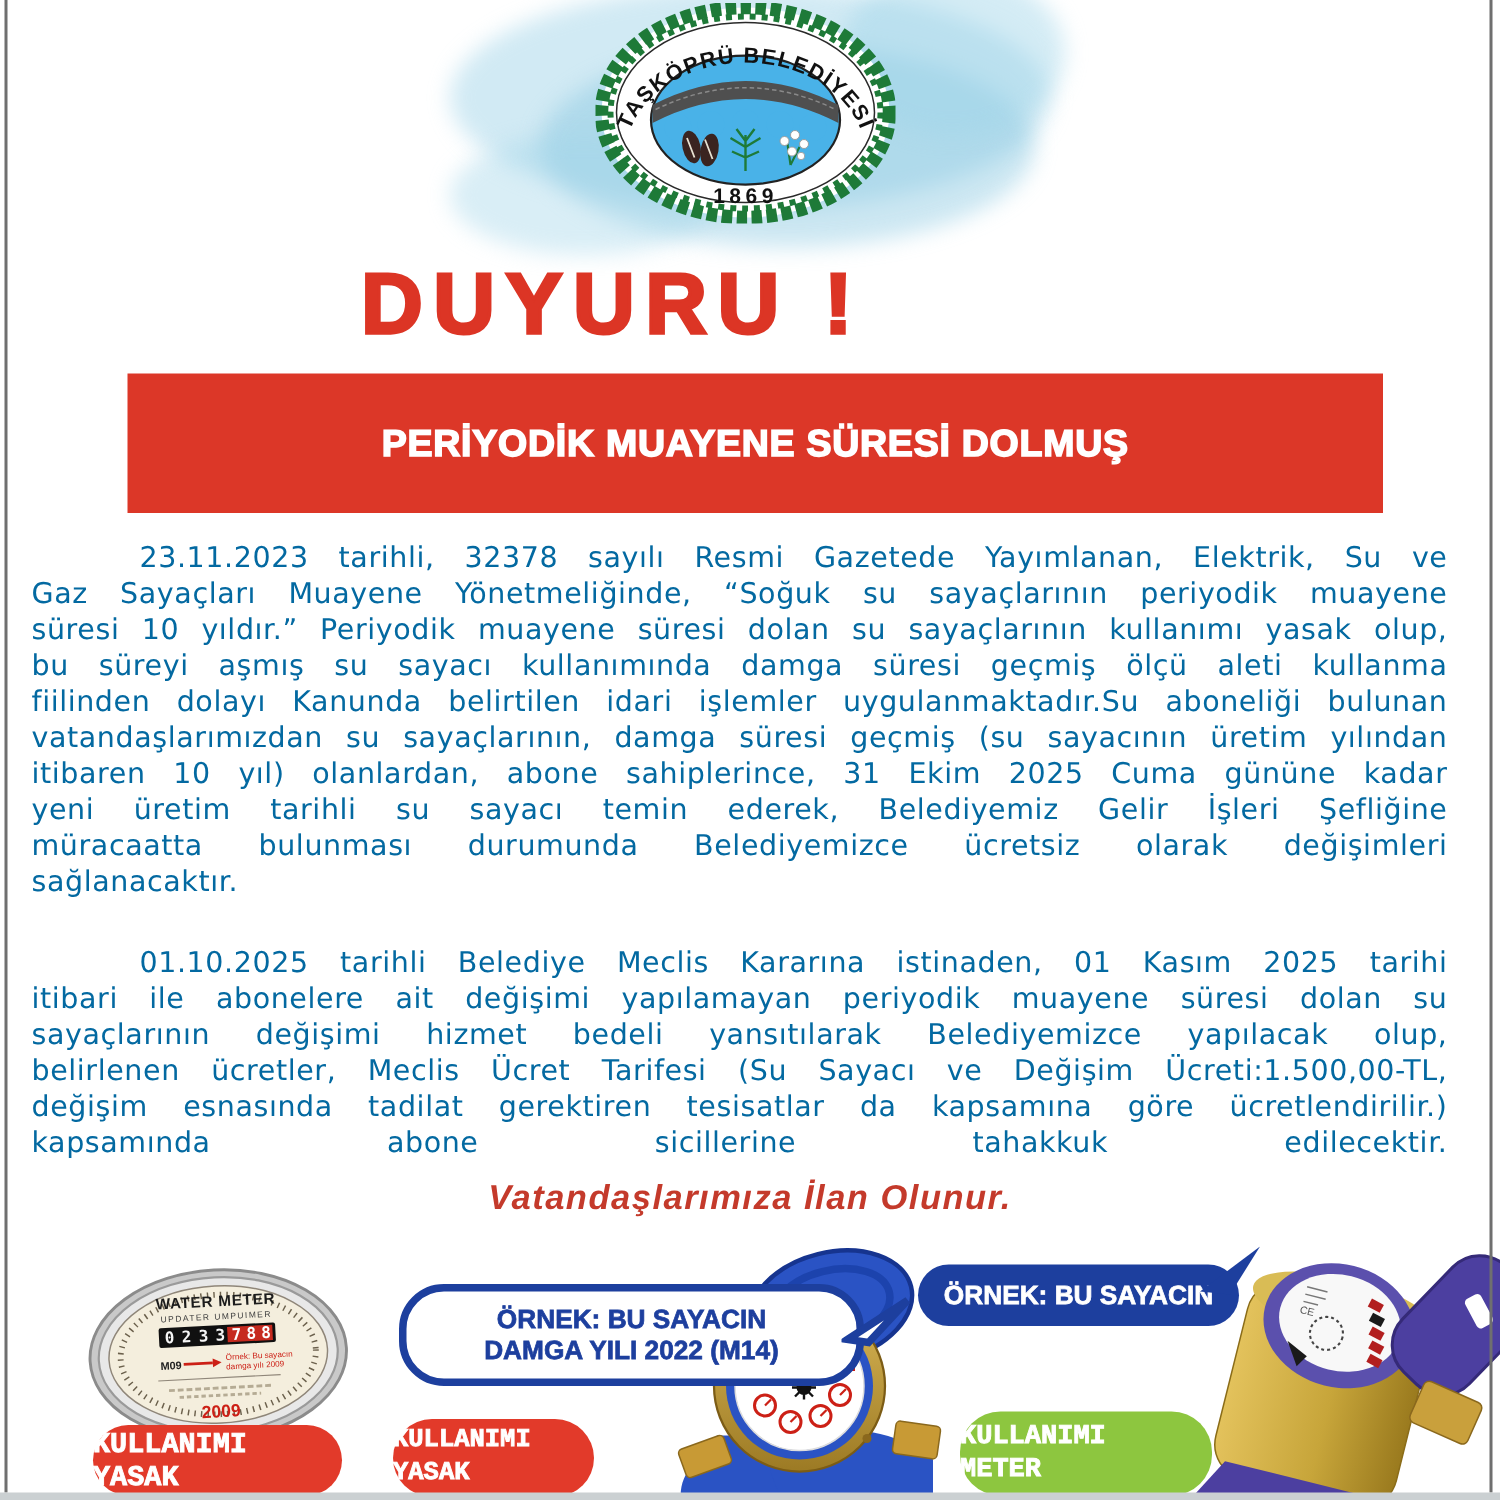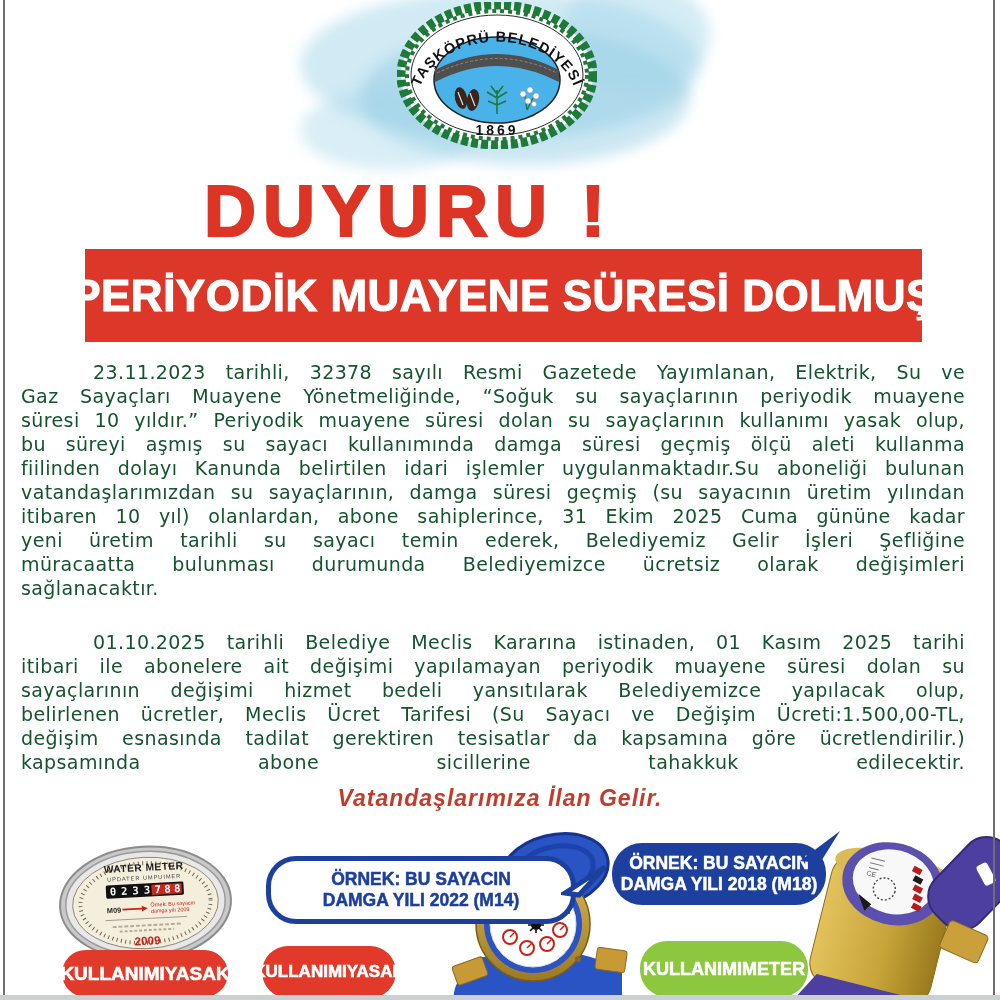--- a/index.html
+++ b/index.html
@@ -12,29 +12,29 @@
   
   .wc{position:absolute;filter:blur(7px);border-radius:50%;}
   .wc1{left:300px;top:-10px;width:400px;height:150px;background:rgba(146,204,228,.42);}
   .wc2{left:360px;top:30px;width:330px;height:135px;background:rgba(120,192,222,.38);}
   .wc3{left:560px;top:-20px;width:150px;height:110px;background:rgba(160,212,232,.45);}
   .wc4{left:300px;top:90px;width:180px;height:80px;background:rgba(160,212,232,.40);}
   
   #logo{position:absolute;left:397px;top:2px;width:200px;height:147px;z-index:2;}
   
   .title{position:absolute;left:0;top:170px;width:816px;text-align:center;
-         font-size:72px;font-weight:700;letter-spacing:7px;color:#dc3525;
+         font-size:57px;font-weight:700;letter-spacing:7px;color:#dc3525;
          -webkit-text-stroke:2.2px #dc3525;z-index:2;}
   
   .banner{position:absolute;left:85px;top:249px;width:837px;height:93px;background:#dc3728;
           display:flex;flex-direction:column;justify-content:center;align-items:center;z-index:2;}
-  .banner div{color:#fff;font-size:44px;font-weight:700;letter-spacing:.5px;line-height:42px;
+  .banner div{color:#fff;font-size:25px;font-weight:700;letter-spacing:.5px;line-height:42px;
           -webkit-text-stroke:1.1px #fff;white-space:nowrap;}
   
-  .bodytext{position:absolute;left:21px;top:360px;width:944px;color:#14532d;
+  .bodytext{position:absolute;left:21px;top:360px;width:944px;color:#0369a1;
             font-family:"DejaVu Sans",sans-serif;font-size:19px;line-height:24px;
             letter-spacing:.4px;word-spacing:8px;text-align:justify;z-index:2;}
   .bodytext p{margin:0 0 30px 0;text-indent:72px;text-align:justify;text-align-last:justify;}
   
   .closing{position:absolute;left:0;top:785px;width:1000px;text-align:center;
            font-size:23px;font-style:italic;font-weight:700;letter-spacing:1px;
            color:#c43a2b;z-index:2;}
   
   .metersvg{position:absolute;z-index:1;}
   #meter1{left:58px;top:843px;width:175px;height:120px;}
@@ -44,22 +44,22 @@
   .bubble{position:absolute;border-radius:30px;text-align:center;font-weight:700;z-index:3;
           -webkit-text-stroke:.5px currentColor;}
   .bubble .bl{white-space:nowrap;}
   #bubble2014{left:266px;top:856px;width:288px;padding:8px 6px;background:#fff;
               border:5px solid #1d3f9e;color:#1d3f9e;font-size:17.5px;line-height:21px;}
   #bubble2014 svg{position:absolute;right:-36px;top:2px;}
   #bubble2018{left:612px;top:843px;width:202px;padding:10px 6px;background:#1d3f9e;
               color:#fff;font-size:17.5px;line-height:21px;}
   #bubble2018 svg{position:absolute;right:-16px;top:-12px;}
   
-  .pill{position:absolute;border-radius:27px;display:flex;flex-direction:row;justify-content:center;
-        align-items:center;color:#fff;font-weight:700;z-index:4;-webkit-text-stroke:.6px #fff;}
+  .pill{position:absolute;border-radius:27px;display:flex;flex-direction:column;justify-content:center;
+        align-items:flex-start;color:#fff;font-weight:700;z-index:4;font-family:Liberation Mono, monospace;-webkit-text-stroke:.6px #fff;}
   .pill div{line-height:22px;white-space:nowrap;}
   .pill-red{background:#e23a2a;}
   .pill-green{background:#8dc63f;}
   #pill1{left:62px;top:950px;width:166px;height:47px;font-size:19px;}
   #pill2{left:262px;top:946px;width:134px;height:52px;font-size:17px;}
   #pill3{left:640px;top:941px;width:168px;height:56px;font-size:18px;}
 </style>
 </head>
 <body>
 
@@ -111,21 +111,21 @@
 
   <div class="banner">
     <div>PERİYODİK MUAYENE SÜRESİ DOLMUŞ</div>
   </div>
 
   <div class="bodytext">
     <p>23.11.2023 tarihli, 32378 sayılı Resmi Gazetede Yayımlanan, Elektrik, Su ve Gaz Sayaçları Muayene Yönetmeliğinde, “Soğuk su sayaçlarının periyodik muayene süresi 10 yıldır.” Periyodik muayene süresi dolan su sayaçlarının kullanımı yasak olup, bu süreyi aşmış su sayacı kullanımında damga süresi geçmiş ölçü aleti kullanma fiilinden dolayı Kanunda belirtilen idari işlemler uygulanmaktadır.Su aboneliği bulunan vatandaşlarımızdan su sayaçlarının, damga süresi geçmiş (su sayacının üretim yılından itibaren 10 yıl) olanlardan, abone sahiplerince, 31 Ekim 2025 Cuma gününe kadar yeni üretim tarihli su sayacı temin ederek, Belediyemiz Gelir İşleri Şefliğine müracaatta bulunması durumunda Belediyemizce ücretsiz olarak değişimleri sağlanacaktır.</p>
     <p>01.10.2025 tarihli Belediye Meclis Kararına istinaden, 01 Kasım 2025 tarihi itibari ile abonelere ait değişimi yapılamayan periyodik muayene süresi dolan su sayaçlarının değişimi hizmet bedeli yansıtılarak Belediyemizce yapılacak olup, belirlenen ücretler, Meclis Ücret Tarifesi (Su Sayacı ve Değişim Ücreti:1.500,00-TL, değişim esnasında tadilat gerektiren tesisatlar da kapsamına göre ücretlendirilir.) kapsamında abone sicillerine tahakkuk edilecektir.</p>
   </div>
 
-  <div class="closing">Vatandaşlarımıza İlan Gelir.</div>
+  <div class="closing">Vatandaşlarımıza İlan Olunur.</div>
 
   <svg id="meter1" class="metersvg" viewBox="0 0 180 122">
     <g transform="rotate(-3 90 61)">
       <ellipse cx="90" cy="61" rx="88" ry="58" fill="#c9c9c9" stroke="#8b8b8b" stroke-width="2"></ellipse>
       <ellipse cx="90" cy="61" rx="82" ry="53" fill="#e8e8e8" stroke="#9a9a9a" stroke-width="1.5"></ellipse>
       <ellipse cx="90" cy="61" rx="75" ry="47" fill="#f4eedd" stroke="#8f8679" stroke-width="1"></ellipse>
       <ellipse cx="90" cy="61" rx="67" ry="41" fill="none" stroke="#6b604c" stroke-width="4" stroke-dasharray="1 3.5"></ellipse>
       <text x="90" y="28" font-size="10.5" font-weight="bold" fill="#1c1c1c" letter-spacing=".5" text-anchor="middle">WATER METER</text>
       <text x="90" y="37" font-size="5.8" fill="#3c3c3c" letter-spacing="1" text-anchor="middle">UPDATER UMPUIMER</text>
       <rect x="50" y="41" width="80" height="13.5" rx="1.5" fill="#101010"></rect>
@@ -222,21 +222,20 @@
 
   <div class="bubble" id="bubble2014">
     <div class="bl">ÖRNEK: BU SAYACIN</div>
     <div class="bl">DAMGA YILI 2022 (M14)</div>
     <svg width="46" height="36">
         <polygon points="4,30 44,4 18,32" fill="#fff" stroke="#1d3f9e" stroke-width="5"></polygon>
       </svg>
   </div>
   <div class="bubble" id="bubble2018">
     <div class="bl">ÖRNEK: BU SAYACIN</div>
-    <div class="bl">DAMGA YILI 2018 (M18)</div>
     <svg width="42" height="34">
         <polygon points="0,30 40,0 20,32" fill="#1d3f9e"></polygon>
       </svg>
   </div>
 
   <div class="pill pill-red" id="pill1">
     <div>KULLANIMI</div>
     <div>YASAK</div>
   </div>
   <div class="pill pill-red" id="pill2">

